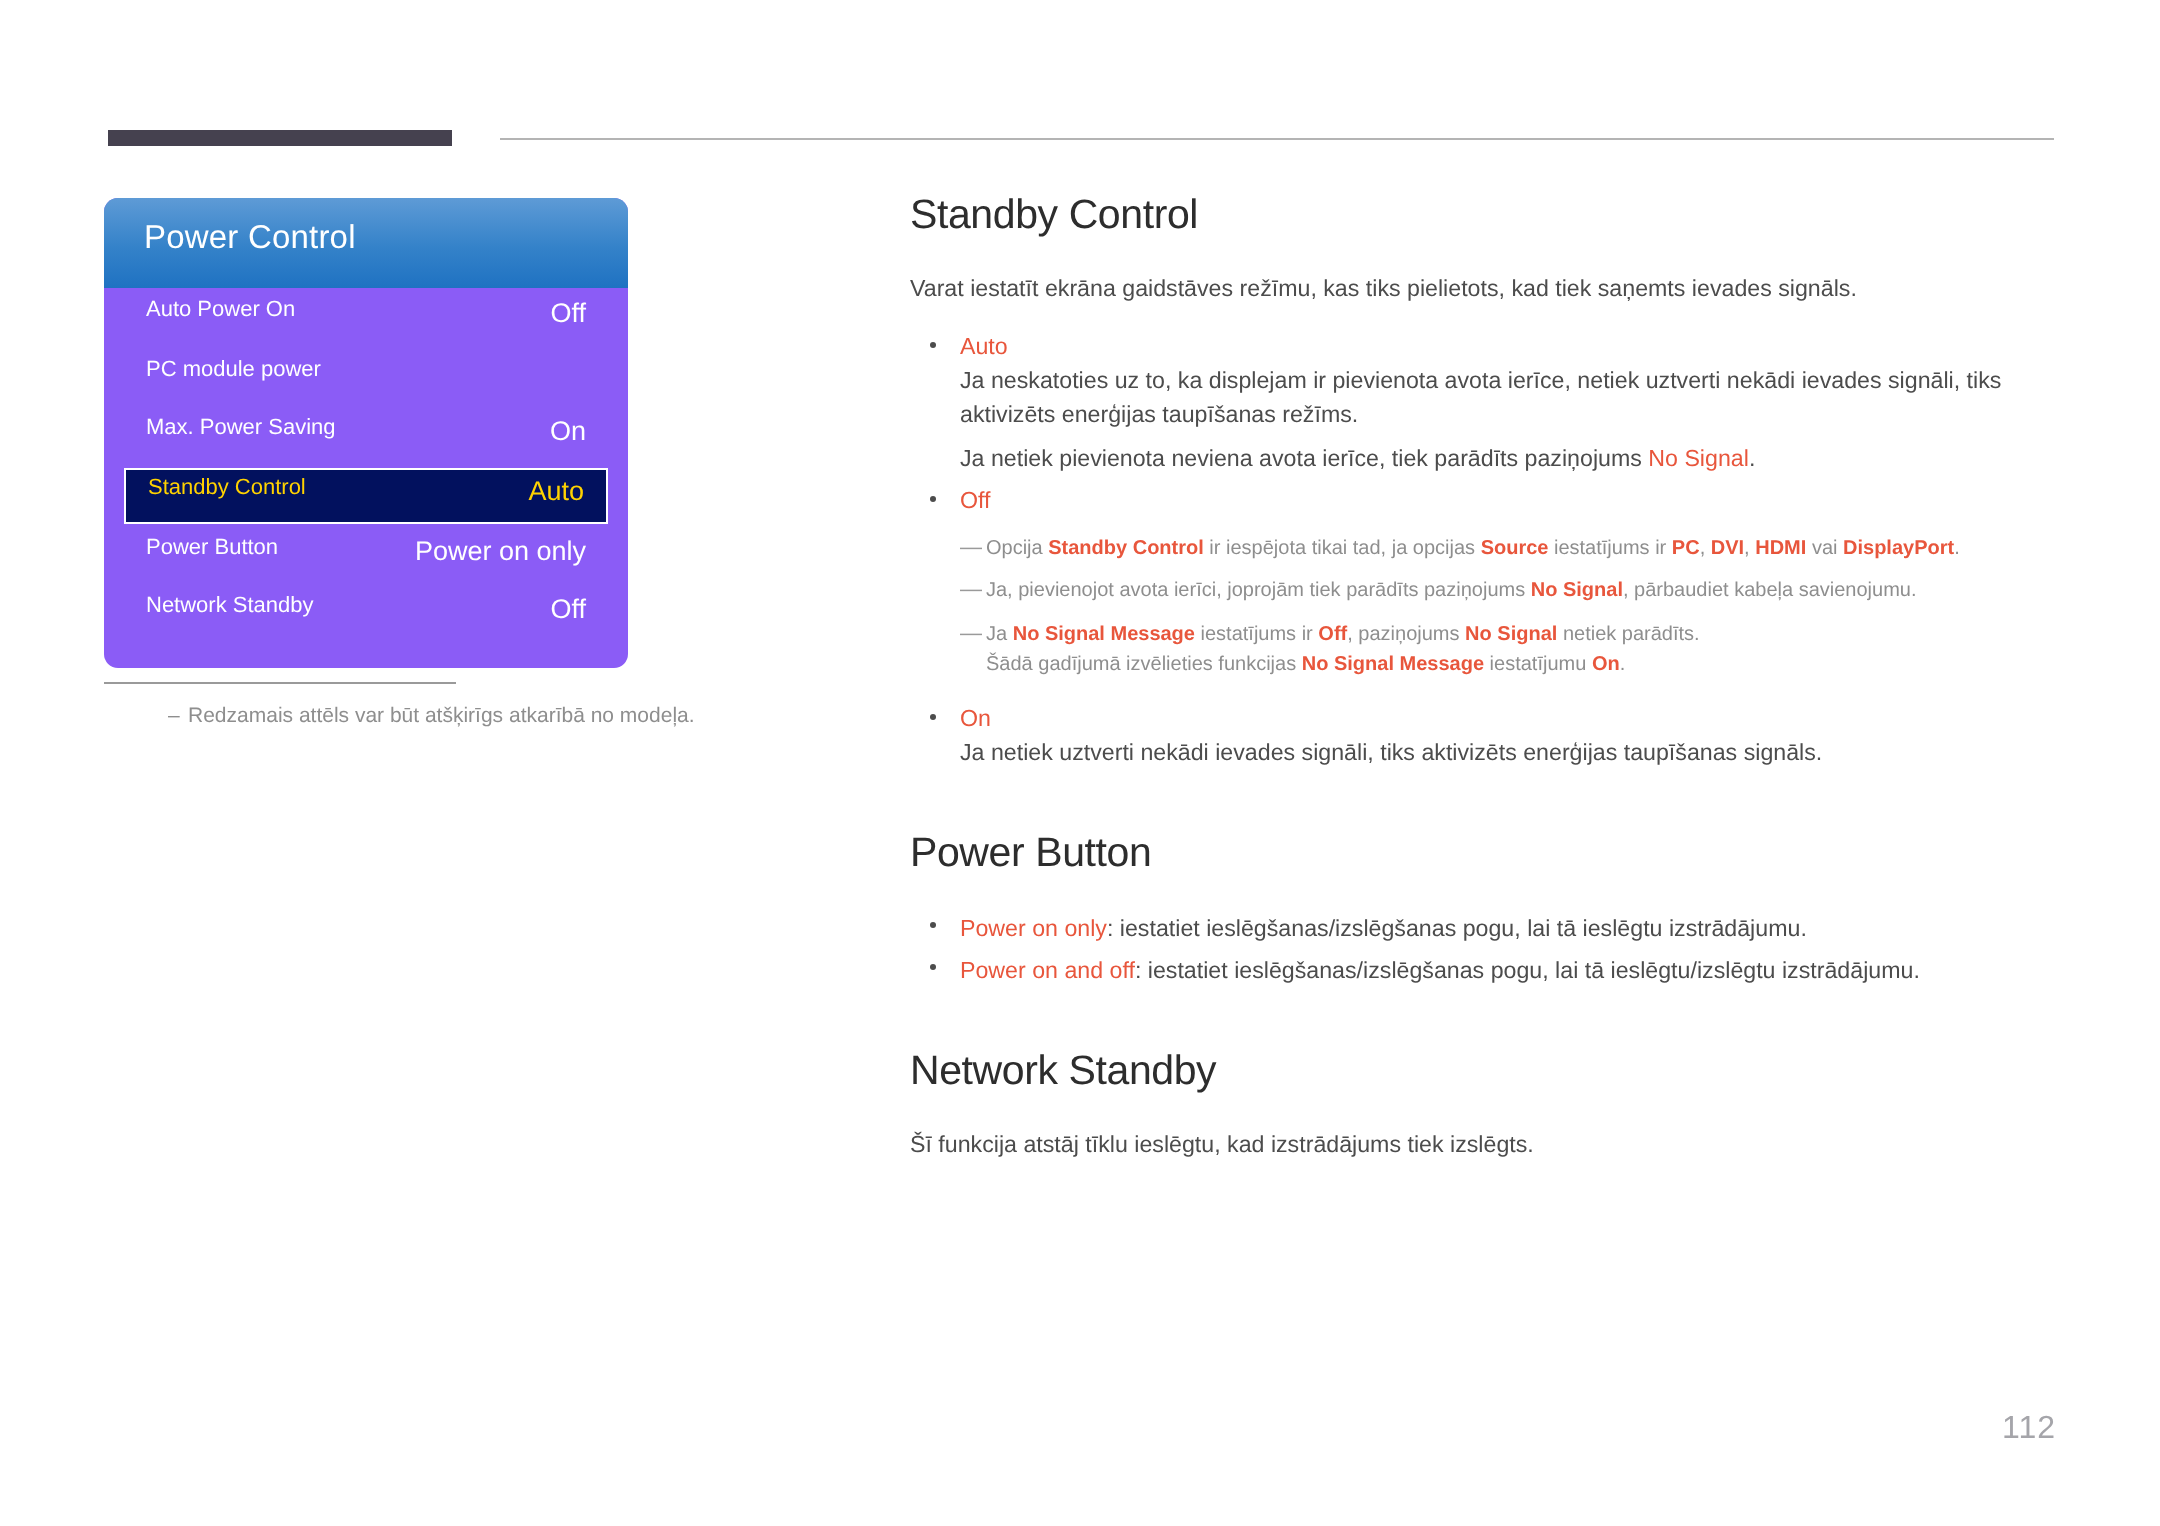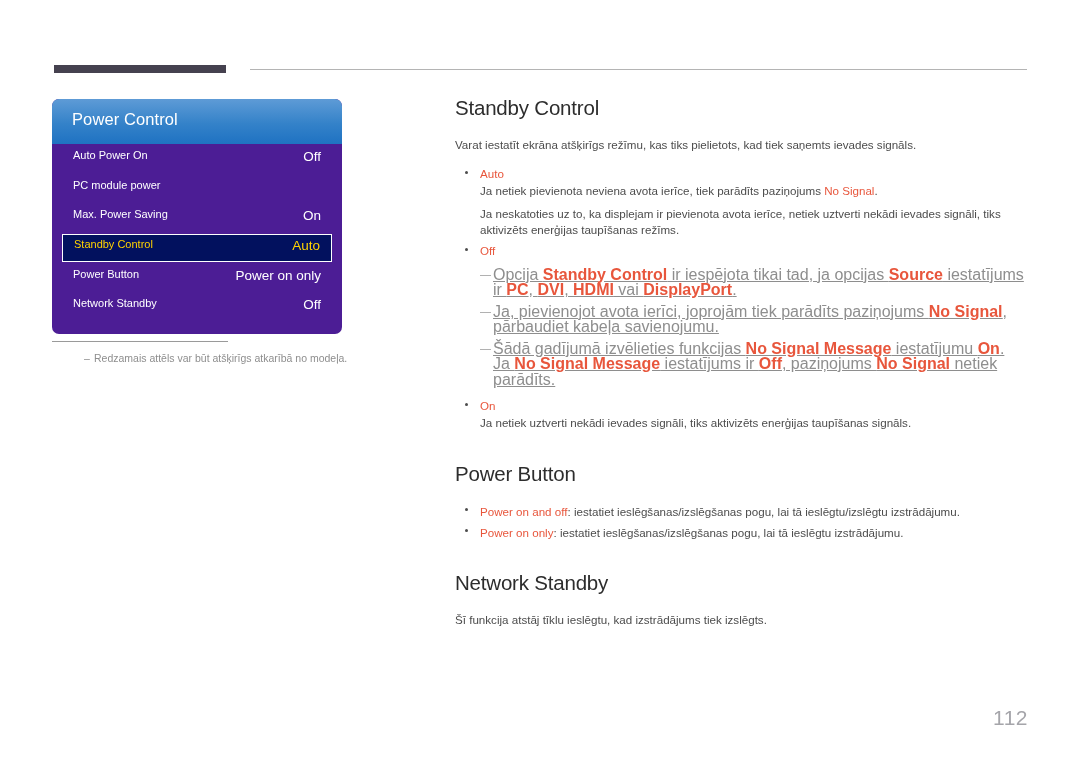--- a/index.html
+++ b/index.html
@@ -39,24 +39,24 @@
     width: 777px;
     height: 1px;
     background: #b4b4b4;
   }
 
   
   #osd-menu {
     position: absolute;
     left: 52px;
     top: 99px;
-    width: 290px;
+    width: 262px;
     height: 235px;
     border-radius: 7px;
-    background: #4c1d95;
+    background: #8b5cf6;
     overflow: hidden;
     box-sizing: border-box;
     font-family: "Liberation Sans", sans-serif;
   }
   #osd-menu .osd-header {
     height: 45px;
     background: linear-gradient(to bottom, #5e9bd6 0%, #3482c9 55%, #1f72c2 100%);
     position: relative;
   }
   #osd-menu .osd-title {
@@ -210,37 +210,36 @@
   }
   ul.notes > li .ndash {
     position: absolute;
     left: 25px;
     top: 0px;
     font-size: 11px;
     color: #9a9a9a;
     line-height: 15px;
   }
   .note-text {
-    font-size: 16px;
+    font-size: 10px;
     color: #8e8e8e;
     line-height: 15.5px;
     display: block;
-    text-decoration: underline;
   }
   .note-text .nb {
     color: #e8563c;
     font-weight: bold;
   }
 
   
   #page-number {
     position: absolute;
     right: 52px;
     top: 706px;
-    font-size: 21px;
+    font-size: 16px;
     color: #a5a5aa;
     letter-spacing: 0.5px;
   }
 </style>
 </head>
 <body>
 
 <div id="header-rule">
   <div class="bar-dark"></div>
   <div class="bar-thin"></div>
@@ -286,28 +285,28 @@
 </div>
 
 <div id="image-footnote">
   <div class="fn-rule"></div>
   <div class="fn-text"><span class="fn-dash">‒</span><span>Redzamais attēls var būt atšķirīgs atkarībā no modeļa.</span></div>
 </div>
 
 <div id="content">
 
   <h2 class="section-title">Standby Control</h2>
-  <p class="intro">Varat iestatīt ekrāna atšķirīgs režīmu, kas tiks pielietots, kad tiek saņemts ievades signāls.</p>
+  <p class="intro">Varat iestatīt ekrāna gaidstāves režīmu, kas tiks pielietots, kad tiek saņemts ievades signāls.</p>
 
   <ul class="bullets">
     <li>
       <span class="dot"></span>
       <span class="bullet-head">Auto</span>
+      <span class="bullet-body">Ja neskatoties uz to, ka displejam ir pievienota avota ierīce, netiek uztverti nekādi ievades signāli, tiks aktivizēts enerģijas taupīšanas režīms.</span>
       <span class="bullet-body"><span>Ja netiek pievienota neviena avota ierīce, tiek parādīts paziņojums </span><span class="hl">No Signal</span><span>.</span></span>
-      <span class="bullet-body">Ja neskatoties uz to, ka displejam ir pievienota avota ierīce, netiek uztverti nekādi ievades signāli, tiks aktivizēts enerģijas taupīšanas režīms.</span>
     </li>
 
     <li>
       <span class="dot"></span>
       <span class="bullet-head">Off</span>
     </li>
   </ul>
 
   <ul class="notes">
     <li>
@@ -315,43 +314,43 @@
       <span class="note-text"><span>Opcija </span><span class="nb">Standby Control</span><span> ir iespējota tikai tad, ja opcijas </span><span class="nb">Source</span><span> iestatījums ir </span><span class="nb">PC</span><span>, </span><span class="nb">DVI</span><span>, </span><span class="nb">HDMI</span><span> vai </span><span class="nb">DisplayPort</span><span>.</span></span>
     </li>
 
     <li>
       <span class="ndash">―</span>
       <span class="note-text"><span>Ja, pievienojot avota ierīci, joprojām tiek parādīts paziņojums </span><span class="nb">No Signal</span><span>, pārbaudiet kabeļa savienojumu.</span></span>
     </li>
 
     <li>
       <span class="ndash">―</span>
+      <span class="note-text"><span>Ja </span><span class="nb">No Signal Message</span><span> iestatījums ir </span><span class="nb">Off</span><span>, paziņojums </span><span class="nb">No Signal</span><span> netiek parādīts.</span></span>
       <span class="note-text"><span>Šādā gadījumā izvēlieties funkcijas </span><span class="nb">No Signal Message</span><span> iestatījumu </span><span class="nb">On</span><span>.</span></span>
-      <span class="note-text"><span>Ja </span><span class="nb">No Signal Message</span><span> iestatījums ir </span><span class="nb">Off</span><span>, paziņojums </span><span class="nb">No Signal</span><span> netiek parādīts.</span></span>
     </li>
   </ul>
 
   <ul class="bullets">
     <li>
       <span class="dot"></span>
       <span class="bullet-head">On</span>
       <span class="bullet-body">Ja netiek uztverti nekādi ievades signāli, tiks aktivizēts enerģijas taupīšanas signāls.</span>
     </li>
   </ul>
 
   <h2 class="section-title spaced">Power Button</h2>
 
   <ul class="bullets">
     <li>
       <span class="dot"></span>
+      <span class="inline-text"><span class="hl">Power on only</span><span>: iestatiet ieslēgšanas/izslēgšanas pogu, lai tā ieslēgtu izstrādājumu.</span></span>
+    </li>
+    <li>
+      <span class="dot"></span>
       <span class="inline-text"><span class="hl">Power on and off</span><span>: iestatiet ieslēgšanas/izslēgšanas pogu, lai tā ieslēgtu/izslēgtu izstrādājumu.</span></span>
-    </li>
-    <li>
-      <span class="dot"></span>
-      <span class="inline-text"><span class="hl">Power on only</span><span>: iestatiet ieslēgšanas/izslēgšanas pogu, lai tā ieslēgtu izstrādājumu.</span></span>
     </li>
   </ul>
 
   <h2 class="section-title spaced">Network Standby</h2>
   <p class="intro">Šī funkcija atstāj tīklu ieslēgtu, kad izstrādājums tiek izslēgts.</p>
 
 
 </div>
 
 <div id="page-number">112</div>

